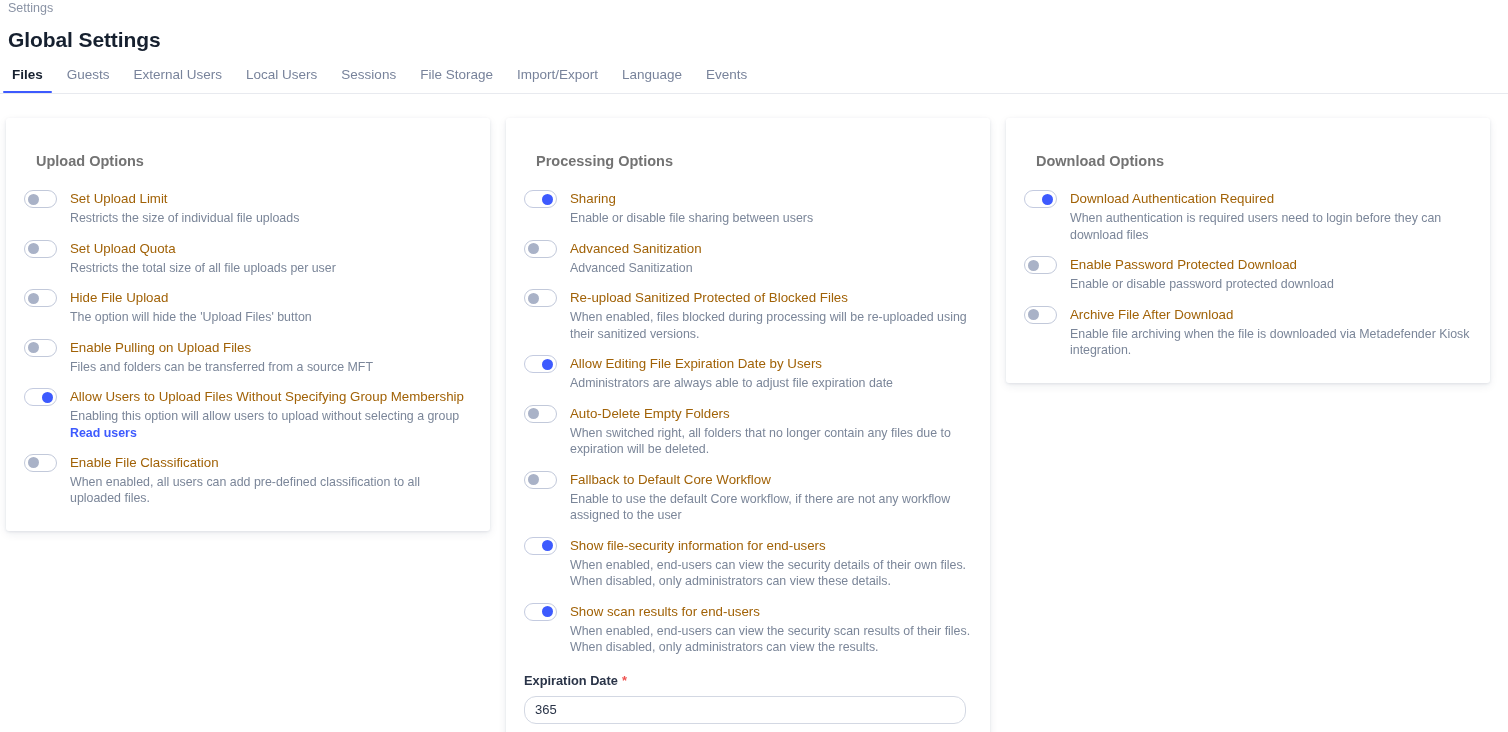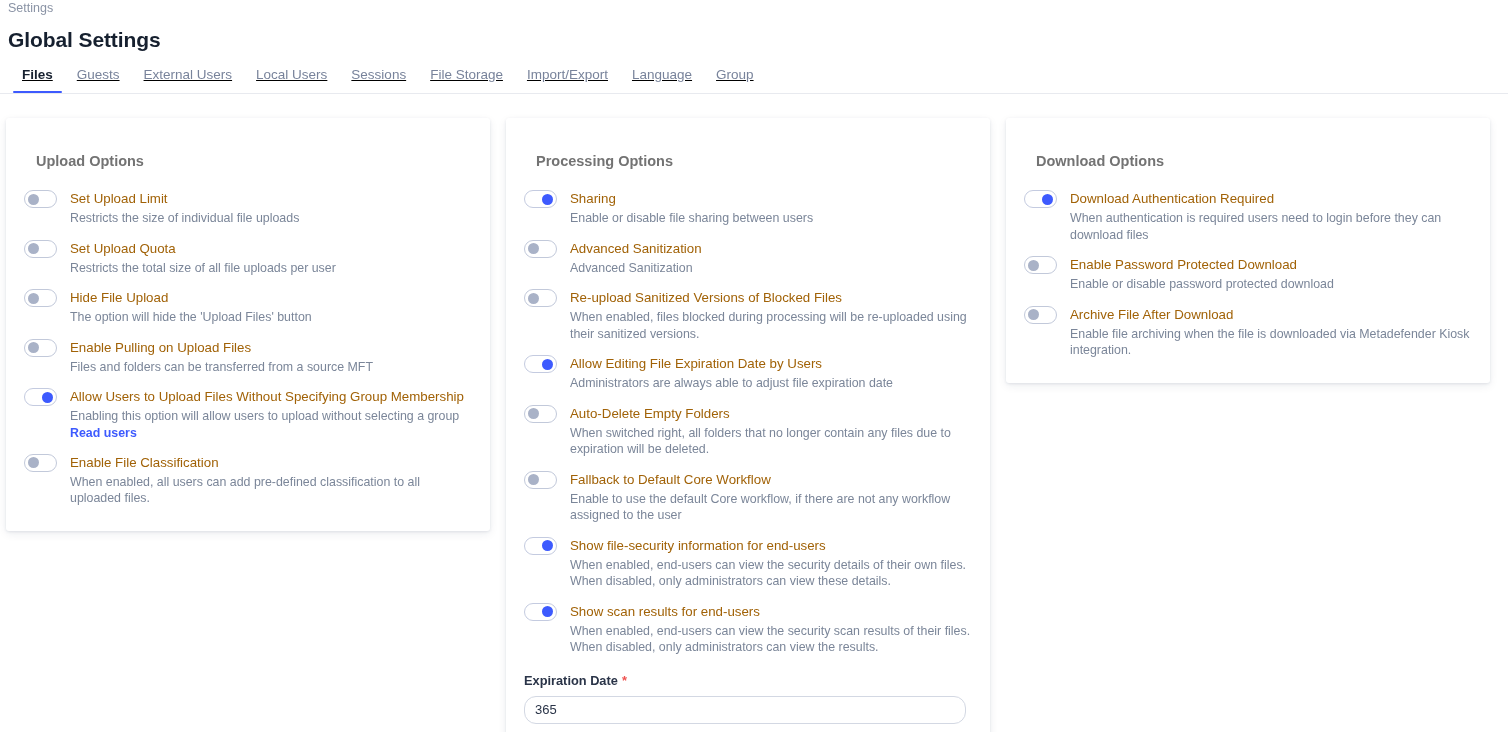--- a/index.html
+++ b/index.html
@@ -25,22 +25,21 @@
     font-size: 21px; font-weight: bold; color: #16202f;
     letter-spacing: -0.1px; line-height: 26px;
   }
 
   
   .tabbar {
     position: absolute; left: 0px; top: 66px;
     width: 1508px; height: 28px;
     border-bottom: 1px solid #e8eaef;
     display: flex; align-items: flex-start;
-    padding-left: 10px;
-    text-decoration: underline;
+    padding-left: 0;
   }
   .tab {
     font-size: 13.5px; color: #78839b;
     padding: 0 12px 9px 12px;
     line-height: 18px; position: relative; white-space: nowrap;
     cursor: pointer;
   }
   .tab.active { color: #16202f; font-weight: bold; }
   .tab.active::after {
     content: ""; position: absolute; left: 3px; right: 3px; bottom: 0;
@@ -125,21 +124,21 @@
 
   <div class="tabbar" id="tabbar">
       <div class="tab active"><span>Files</span></div>
       <div class="tab"><span>Guests</span></div>
       <div class="tab"><span>External Users</span></div>
       <div class="tab"><span>Local Users</span></div>
       <div class="tab"><span>Sessions</span></div>
       <div class="tab"><span>File Storage</span></div>
       <div class="tab"><span>Import/Export</span></div>
       <div class="tab"><span>Language</span></div>
-      <div class="tab"><span>Group</span></div>
+      <div class="tab"><span>Events</span></div>
     </div>
 
   <div class="cards" id="cards">
       <div class="card">
         <div class="card-title">Upload Options</div>
         <div class="opt">
           <div class="switch">
             <span class="knob"></span>
           </div>
           <div class="opt-body">
@@ -211,21 +210,21 @@
           <div class="opt-body">
             <div class="opt-label">Advanced Sanitization</div>
             <div class="opt-desc"><span>Advanced Sanitization</span></div>
           </div>
         </div>
         <div class="opt">
           <div class="switch">
             <span class="knob"></span>
           </div>
           <div class="opt-body">
-            <div class="opt-label">Re-upload Sanitized Versions of Blocked Files</div>
+            <div class="opt-label">Re-upload Sanitized Protected of Blocked Files</div>
             <div class="opt-desc"><span>When enabled, files blocked during processing will be re-uploaded using their sanitized versions.</span></div>
           </div>
         </div>
         <div class="opt">
           <div class="switch on">
             <span class="knob"></span>
           </div>
           <div class="opt-body">
             <div class="opt-label">Allow Editing File Expiration Date by Users</div>
             <div class="opt-desc"><span>Administrators are always able to adjust file expiration date</span></div>

